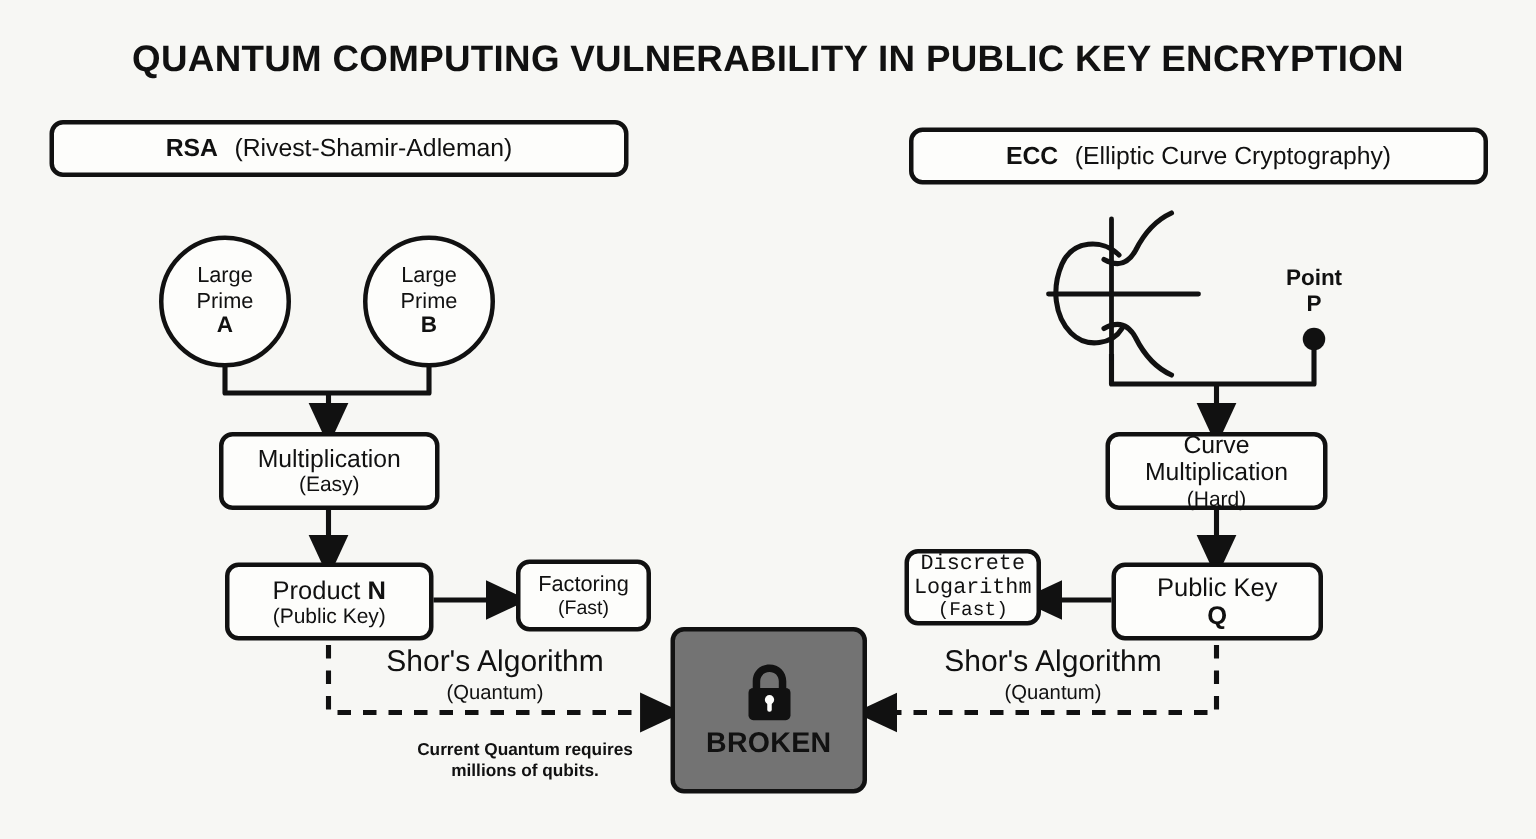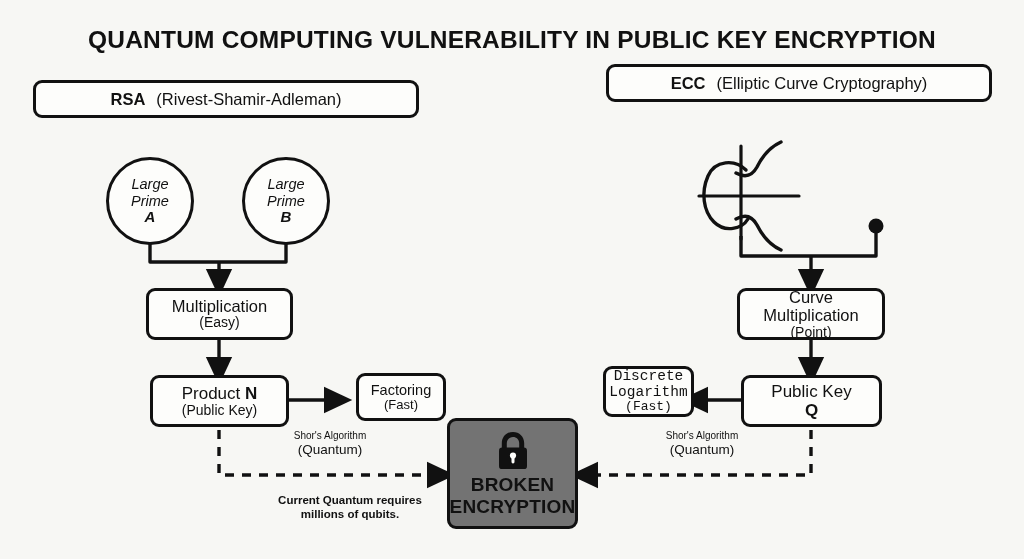--- a/index.html
+++ b/index.html
@@ -44,37 +44,37 @@
   .node .semi{font-size:17px;}
   .node .semi b{font-weight:bold;}
 
   .node.small .l1{font-size:14.5px;}
   .node.small .l2{font-size:13px;}
 
   
   .circle{
     border:3px solid #111;border-radius:50%;background:#fdfdfb;
     display:flex;flex-direction:column;align-items:center;justify-content:center;
-    text-align:center;line-height:1.12;font-size:14.5px;font-style:italic;
+    text-align:center;line-height:1.12;font-size:14.5px;
   }
   .circle b{font-weight:bold;font-size:15px;}
 
   
   #broken{
     border:3px solid #111;border-radius:9px;background:#737373;
     display:flex;flex-direction:column;align-items:center;justify-content:center;
     text-align:center;
   }
   #broken .btxt{font-size:19px;font-weight:bold;line-height:1.15;letter-spacing:.2px;}
 
   
   .caption{
     text-align:center;line-height:1.18;
   }
-  .caption .c1{font-size:10px;}
+  .caption .c1{font-size:20px;}
   .caption .c2{font-size:13.5px;}
   .caption.tiny .c1,.caption.tiny .c2{font-size:11.5px;font-weight:bold;}
 
   .label{
     text-align:center;line-height:1.15;font-size:15px;font-weight:bold;
   }
   .label .ln{display:block;}
 </style>
 </head>
 <body>
@@ -126,21 +126,21 @@
     <circle cx="876" cy="226" r="7.5" fill="#111"></circle>
   </svg>
 
   <div class="abs" id="title">QUANTUM COMPUTING VULNERABILITY IN PUBLIC KEY ENCRYPTION</div>
 
   <div class="abs section-pill" style="left:33px;top:80px;width:386px;">
     <span class="strong">RSA</span>
       <span class="rest"> (Rivest-Shamir-Adleman)</span>
   </div>
 
-  <div class="abs section-pill" style="left:606px;top:64px;width:386px;">
+  <div class="abs section-pill" style="left:606px;top:85px;width:386px;">
     <span class="strong">ECC</span>
       <span class="rest"> (Elliptic Curve Cryptography)</span>
   </div>
 
   <div class="abs circle" style="left:106px;top:157px;width:88px;height:88px;">
     <span>Large</span>
     <span>Prime</span>
     <b>A</b>
   </div>
 
@@ -153,41 +153,45 @@
   <div class="abs node" style="left:146px;top:288px;width:147px;height:52px;">
     <span class="l1">Multiplication</span>
     <span class="l2">(Easy)</span>
   </div>
 
   <div class="abs node" style="left:150px;top:375px;width:139px;height:52px;">
     <span class="semi"><span>Product </span><b>N</b></span>
     <span class="l2">(Public Key)</span>
   </div>
 
-  <div class="abs node small" style="left:356px;top:373px;width:90px;height:48px;">
+  <div class="abs node small" style="left:344px;top:373px;width:90px;height:48px;">
     <span class="l1">Factoring</span>
     <span class="l2">(Fast)</span>
   </div>
 
   <div class="abs caption" style="left:235px;top:430px;width:190px;">
     <div class="c1">Shor's Algorithm</div>
     <div class="c2">(Quantum)</div>
   </div>
 
   <div class="abs caption tiny" style="left:252px;top:494px;width:196px;">
     <div class="c1">Current Quantum requires</div>
     <div class="c2">millions of qubits.</div>
   </div>
 
 
+  <div class="abs label" style="left:838px;top:177px;width:76px;">
+    <span class="ln">Point</span>
+    <span class="ln">P</span>
+  </div>
 
   <div class="abs node" style="left:737px;top:288px;width:148px;height:52px;">
     <span class="l1">Curve</span>
     <span class="l1">Multiplication</span>
-    <span class="l2">(Point)</span>
+    <span class="l2">(Hard)</span>
   </div>
 
   <div class="abs node" style="left:741px;top:375px;width:141px;height:52px;">
     <span class="semi">Public Key</span>
     <span class="big">Q</span>
   </div>
 
   <div class="abs node small" style="left:603px;top:366px;width:91px;height:51px;font-family:Liberation Mono, monospace;">
     <span class="l1">Discrete</span>
     <span class="l1">Logarithm</span>
@@ -200,16 +204,15 @@
   </div>
 
   <div class="abs" id="broken" style="left:447px;top:418px;width:131px;height:111px;">
     <svg width="38" height="42" viewBox="0 0 38 42" style="margin-bottom:3px;">
       <path d="M19 3 C12.6 3 7.8 7.8 7.8 14.2 L7.8 19 L12.8 19 L12.8 14.2 C12.8 10.6 15.4 8 19 8 C22.6 8 25.2 10.6 25.2 14.2 L25.2 19 L30.2 19 L30.2 14.2 C30.2 7.8 25.4 3 19 3 Z" fill="#111"></path>
       <rect x="5" y="18.6" width="28" height="21.5" rx="3.2" fill="#111"></rect>
       <circle cx="19" cy="26.5" r="3.1" fill="#fdfdfb"></circle>
       <rect x="17.5" y="27.5" width="3" height="7" rx="1.4" fill="#fdfdfb"></rect>
     </svg>
     <div class="btxt">BROKEN</div>
-    <div class="btxt">ENCRYPTION</div>
   </div>
 
 </div>
 
 </body></html>

